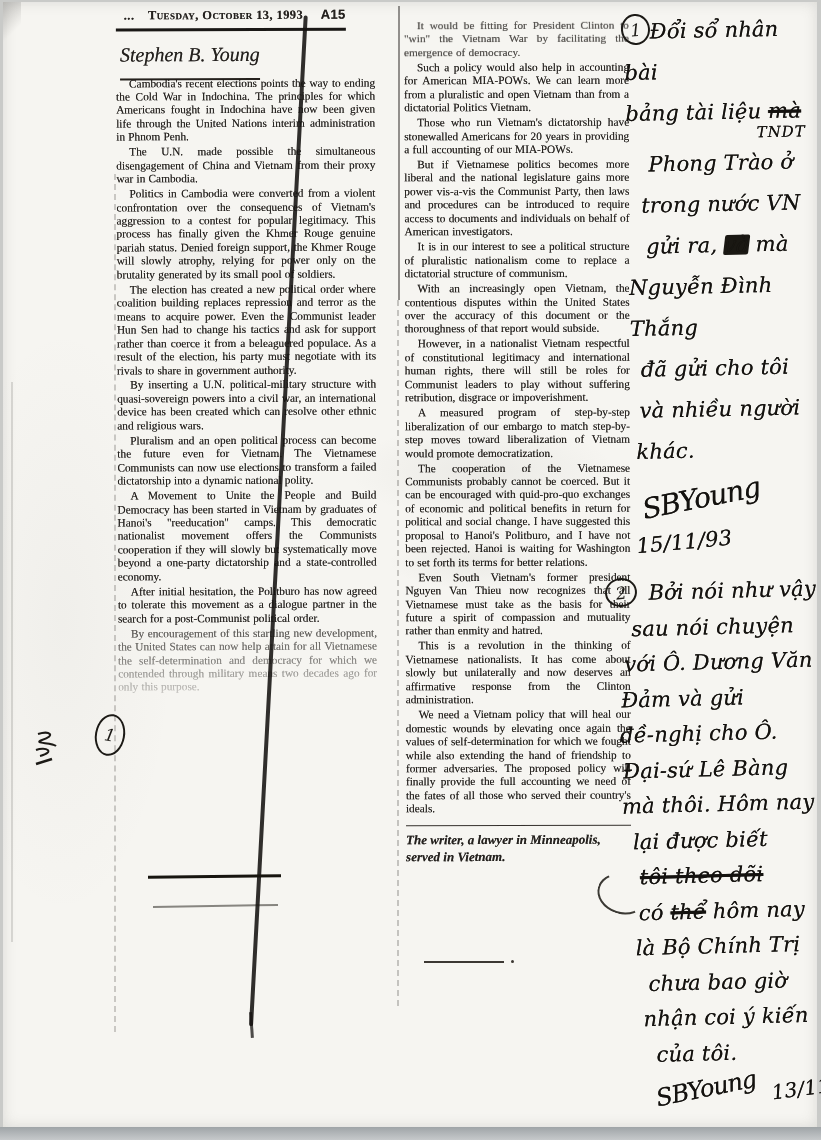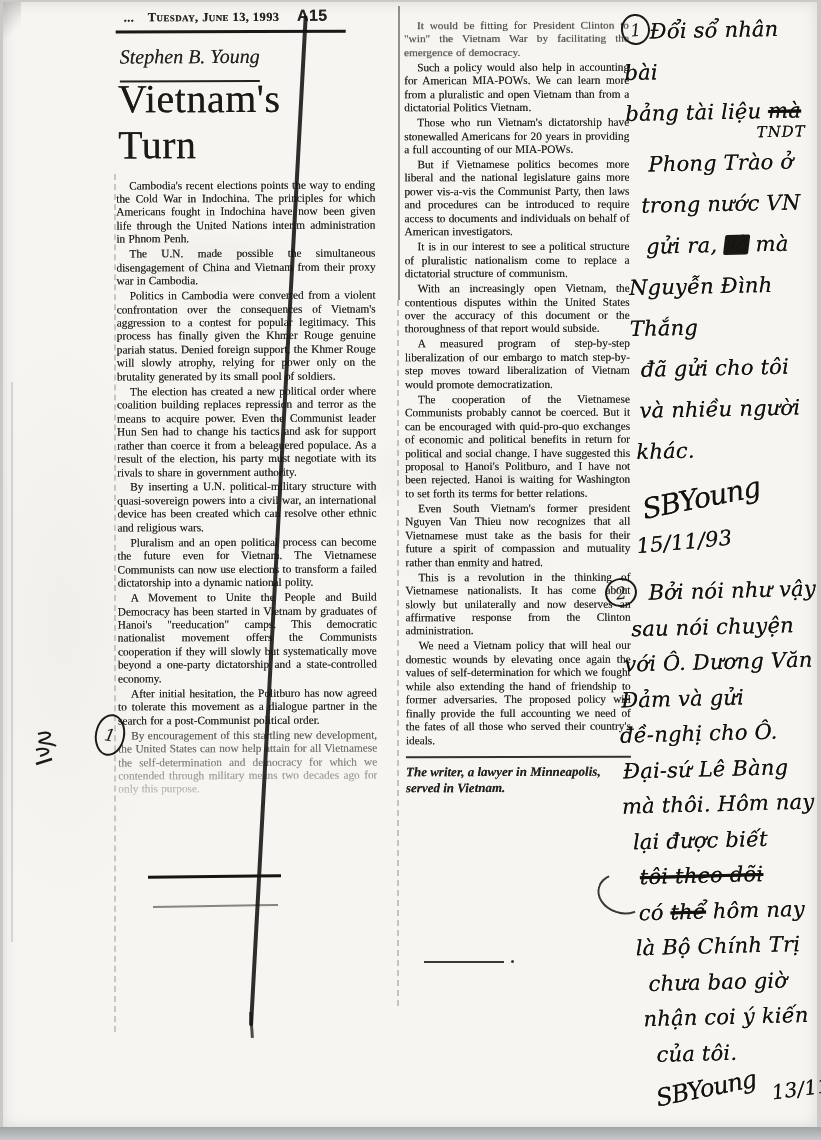--- a/index.html
+++ b/index.html
@@ -24,21 +24,21 @@
     background:linear-gradient(135deg,rgba(150,149,146,.55),transparent 70%);}
 
   
   .print{color:#24211e;text-shadow:0 0 .35px rgba(25,22,20,.65);}
   .col1{position:absolute;left:114px;top:5px;width:259px;transform:rotate(-.2deg);}
   .col2{position:absolute;left:402px;top:6px;width:225px;transform:rotate(-.15deg);}
 
   .masthead{font:700 12.5px "Liberation Serif",serif;font-variant:small-caps;
     letter-spacing:.4px;padding-left:8px;white-space:nowrap;}
   .masthead .pageno{font-family:"Liberation Sans",sans-serif;font-weight:700;
-    font-variant:normal;font-size:16px;margin-left:14px;}
+    font-variant:normal;font-size:13px;margin-left:14px;}
   .mast-rule{height:2.5px;background:#1a1816;width:230px;margin-top:5px;}
 
   .byline{font:italic 20px/24px "Liberation Serif",serif;margin:11px 0 0 4px;}
   .byline span{border-bottom:2px solid #25211d;padding-bottom:13px;}
   .headline{font:400 40px/46px "Liberation Serif",serif;letter-spacing:.5px;
     margin:8px 0 0 2px;color:#1c1916;text-shadow:0 0 .5px rgba(20,18,16,.8);}
   .headline .h2line{display:block;}
 
   .body-paras{margin-top:11px;}
   .body-paras p{
@@ -138,30 +138,26 @@
 </head>
 <body>
 
 <div class="page">
 
   <div class="corner-shade"></div>
 
   <div class="col1 print">
     <div class="masthead">
       <span>...</span>
-      <span style="margin-left:10px;">Tuesday, June 13, 1993</span>
+      <span style="margin-left:10px;">Tuesday, October 13, 1993</span>
       <span class="pageno">A15</span>
     </div>
     <div class="mast-rule"></div>
     <div class="byline">
       <span>Stephen B. Young</span>
-    </div>
-    <div class="headline">
-      <span>Vietnam's</span>
-      <span class="h2line">Turn</span>
     </div>
     <div class="body-paras">
         <p>Cambodia's recent elections points the way to ending the Cold War in Indochina. The principles for which Americans fought in Indochina have now been given life through the United Nations interim administration in Phnom Penh.</p>
         <p>The U.N. made possible the simultaneous disengagement of China and Vietnam from their proxy war in Cambodia.</p>
         <p>Politics in Cambodia were converted from a violent confrontation over the consequences of Vietnam's aggression to a contest for popular legitimacy. This process has finally given the Khmer Rouge genuine pariah status. Denied foreign support, the Khmer Rouge will slowly atrophy, relying for power only on the brutality generated by its small pool of soldiers.</p>
         <p>The election has created a new political order where coalition building replaces repression and terror as the means to acquire power. Even the Communist leader Hun Sen had to change his tactics and ask for support rather than coerce it from a beleaguered populace. As a result of the election, his party must negotiate with its rivals to share in government authority.</p>
         <p>By inserting a U.N. political-military structure with quasi-sovereign powers into a civil war, an international device has been created which can resolve other ethnic and religious wars.</p>
         <p>Pluralism and an open political process can become the future even for Vietnam. The Vietnamese Communists can now use elections to transform a failed dictatorship into a dynamic national polity.</p>
         <p>A Movement to Unite the People and Build Democracy has been started in Vietnam by graduates of Hanoi's "reeducation" camps. This democratic nationalist movement offers the Communists cooperation if they will slowly but systematically move beyond a one-party dictatorship and a state-controlled economy.</p>
         <p>After initial hesitation, the Politburo has now agreed to tolerate this movement as a dialogue partner in the search for a post-Communist political order.</p>
@@ -170,20 +166,21 @@
   </div>
 
   <div class="col2 print">
     <div class="body-paras">
         <p>It would be fitting for President Clinton to "win" the Vietnam War by facilitating the emergence of democracy.</p>
         <p>Such a policy would also help in accounting for American MIA-POWs. We can learn more from a pluralistic and open Vietnam than from a dictatorial Politics Vietnam.</p>
         <p>Those who run Vietnam's dictatorship have stonewalled Americans for 20 years in providing a full accounting of our MIA-POWs.</p>
         <p>But if Vietnamese politics becomes more liberal and the national legislature gains more power vis-a-vis the Communist Party, then laws and procedures can be introduced to require access to documents and individuals on behalf of American investigators.</p>
         <p>It is in our interest to see a political structure of pluralistic nationalism come to replace a dictatorial structure of communism.</p>
         <p>With an increasingly open Vietnam, the contentious disputes within the United States over the accuracy of this document or the thoroughness of that report would subside.</p>
+        <p>However, in a nationalist Vietnam respectful of constitutional legitimacy and international human rights, there will still be roles for Communist leaders to play without suffering retribution, disgrace or impoverishment.</p>
         <p>A measured program of step-by-step liberalization of our embargo to match step-by-step moves toward liberalization of Vietnam would promote democratization.</p>
         <p>The cooperation of the Vietnamese Communists probably cannot be coerced. But it can be encouraged with quid-pro-quo exchanges of economic and political benefits in return for political and social change. I have suggested this proposal to Hanoi's Politburo, and I have not been rejected. Hanoi is waiting for Washington to set forth its terms for better relations.</p>
         <p>Even South Vietnam's former president Nguyen Van Thieu now recognizes that all Vietnamese must take as the basis for their future a spirit of compassion and mutuality rather than enmity and hatred.</p>
         <p>This is a revolution in the thinking of Vietnamese nationalists. It has come about slowly but unilaterally and now deserves an affirmative response from the Clinton administration.</p>
         <p>We need a Vietnam policy that will heal our domestic wounds by elevating once again the values of self-determination for which we fought while also extending the hand of friendship to former adversaries. The proposed policy will finally provide the full accounting we need of the fates of all those who served their country's ideals.</p>
       </div>
     <div class="credit-rule"></div>
     <div class="credit">The writer, a lawyer in Minneapolis, served in Vietnam.</div>
   </div>
 

